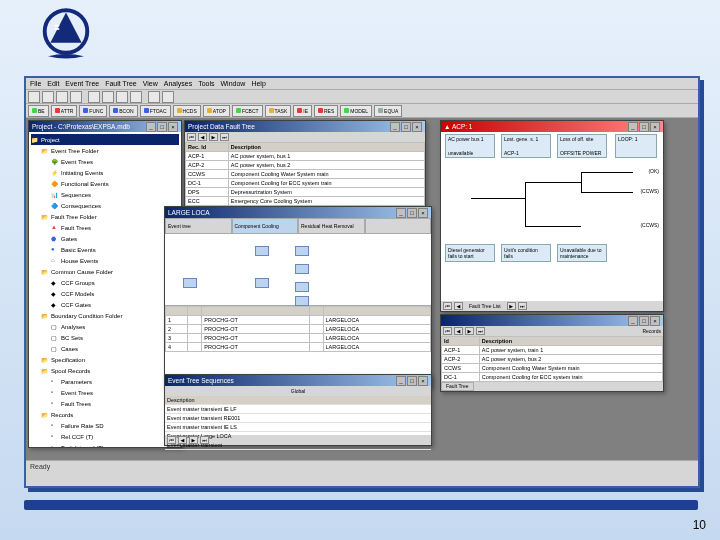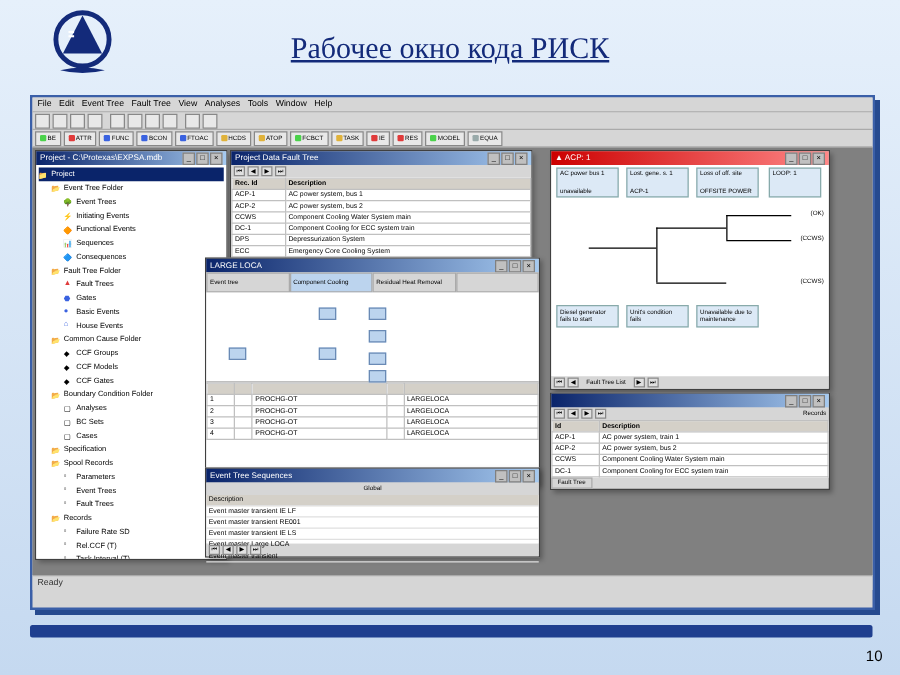--- a/index.html
+++ b/index.html
@@ -73,21 +73,20 @@
 <div class="logo">
 <svg viewBox="0 0 100 100">
   <circle cx="50" cy="42" r="38" fill="none" stroke="#132a7a" stroke-width="7"></circle>
   <path d="M50 8 L78 62 L22 62 Z" fill="#132a7a"></path>
   <rect x="30" y="30" width="8" height="3" fill="#fff"></rect>
   <rect x="30" y="36" width="8" height="3" fill="#fff"></rect>
   <path d="M18 86 Q50 78 82 86 Q50 94 18 86 Z" fill="#132a7a"></path>
 </svg>
 </div>
 
-<div class="title">Рабочее окно кода РИСК</div>
 
 <div class="app-shell">
   <div class="menubar">
     <span>File</span>
     <span>Edit</span>
     <span>Event Tree</span>
     <span>Fault Tree</span>
     <span>View</span>
     <span>Analyses</span>
     <span>Tools</span>

